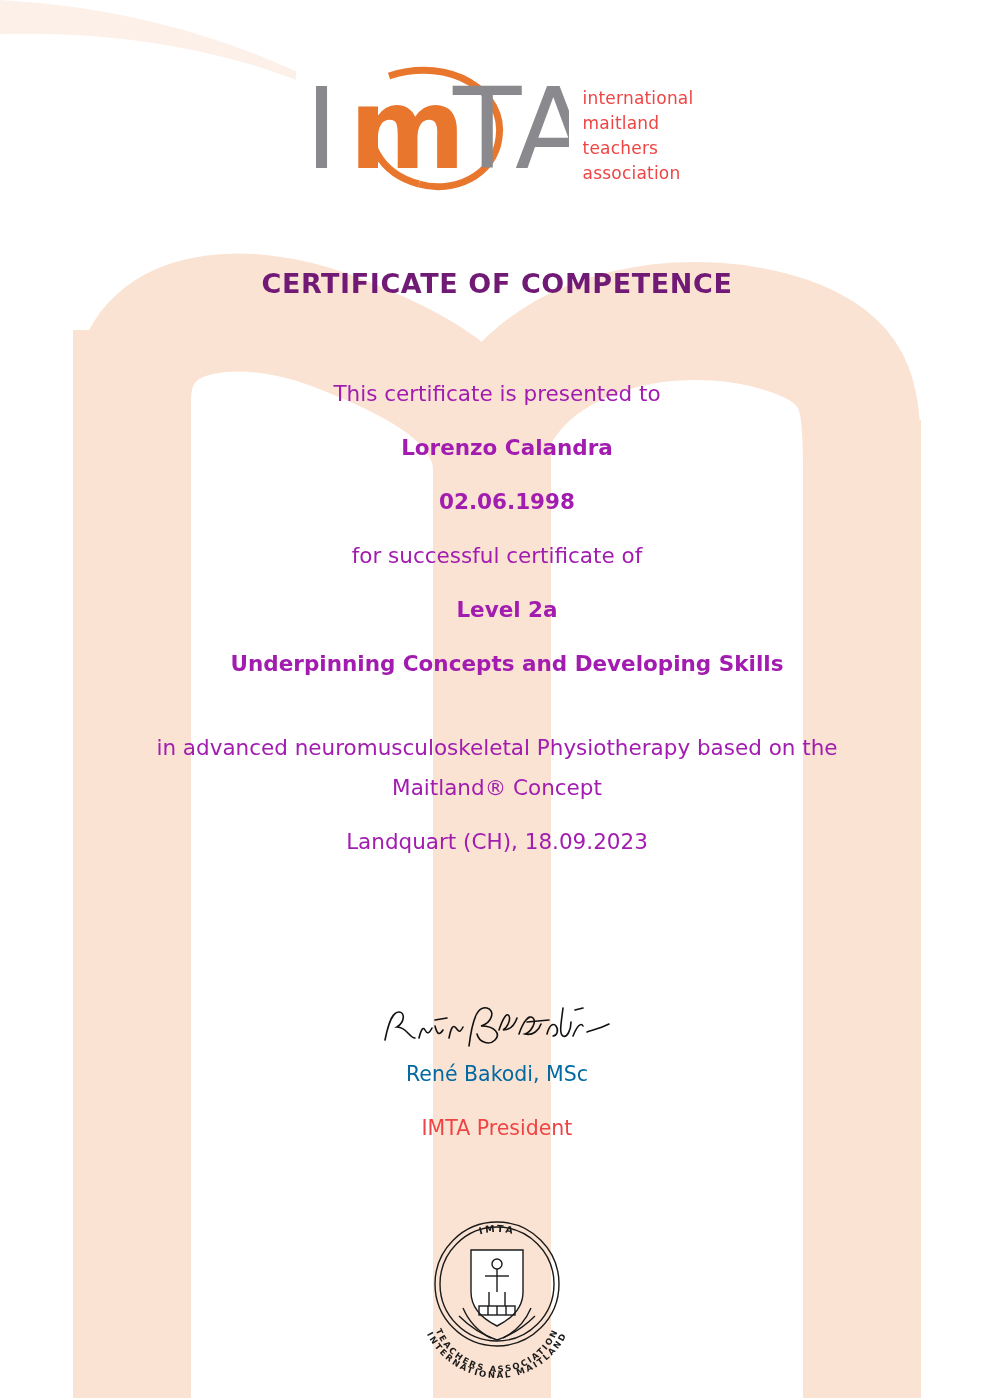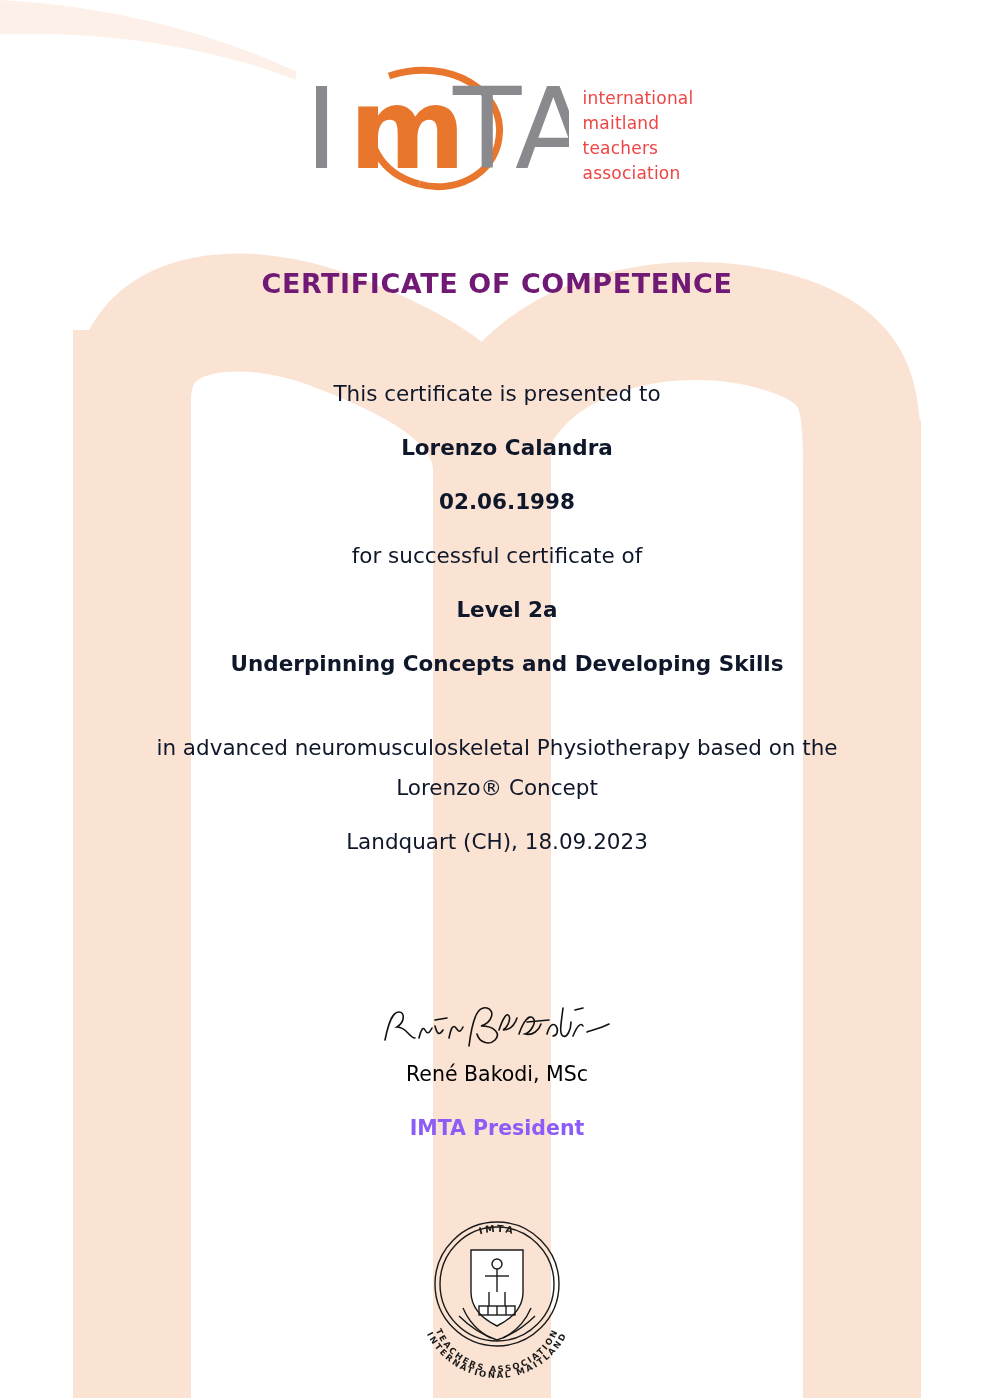--- a/index.html
+++ b/index.html
@@ -76,21 +76,21 @@
     color: #701a75;
   }
 
   
   .body-lines {
     position: absolute;
     top: 381px;
     left: 0;
     width: 100%;
     text-align: center;
-    color: #0f172a;
+    color: #a21caf;
   }
   .line {
     font-size: 21.5px;
     line-height: 26px;
     margin: 0 0 28px 0;
   }
   .line.bold {
     font-weight: bold;
     font-size: 21.5px;
     padding-left: 20px;
@@ -111,28 +111,27 @@
     left: 0;
     width: 100%;
     text-align: center;
   }
   .signature-img {
     height: 52px;
     margin-bottom: 2px;
   }
   .sign-name {
     font-size: 20.5px;
-    color: #000000;
+    color: #0369a1;
     margin-top: 4px;
   }
   .sign-role {
     font-size: 20.5px;
-    color: #8b5cf6;
+    color: #ef4444;
     margin-top: 30px;
-    font-weight: bold;
   }
 
   
   .seal-block {
     position: absolute;
     top: 1188px;
     left: 0;
     width: 100%;
     display: flex;
     justify-content: center;
@@ -191,21 +190,21 @@
     <div class="cert-title">CERTIFICATE OF COMPETENCE</div>
 
     <div class="body-lines">
       <div class="line">This certificate is presented to</div>
       <div class="line bold">Lorenzo Calandra</div>
       <div class="line bold">02.06.1998</div>
       <div class="line">for successful certificate of</div>
       <div class="line bold">Level 2a</div>
       <div class="line bold">Underpinning Concepts and Developing Skills</div>
       <div class="line wrap spaced-top">in advanced neuromusculoskeletal Physiotherapy based on the</div>
-      <div class="line">Lorenzo® Concept</div>
+      <div class="line">Maitland® Concept</div>
       <div class="line place">Landquart (CH), 18.09.2023</div>
     </div>
 
     <div class="sign-block">
       <svg class="signature-img" width="240" height="52" viewBox="0 0 240 52" aria-hidden="true">
         <g fill="none" stroke="#111111" stroke-width="1.6" stroke-linecap="round">
           <path d="M 8 40 C 12 20 16 12 22 12 C 28 12 28 22 20 27 C 30 27 32 38 38 38"></path>
           <path d="M 42 38 C 44 30 46 26 48 30 C 50 34 52 34 55 28"></path>
           <path d="M 58 26 C 60 34 62 36 66 30"></path>
           <path d="M 58 20 L 70 18"></path>

